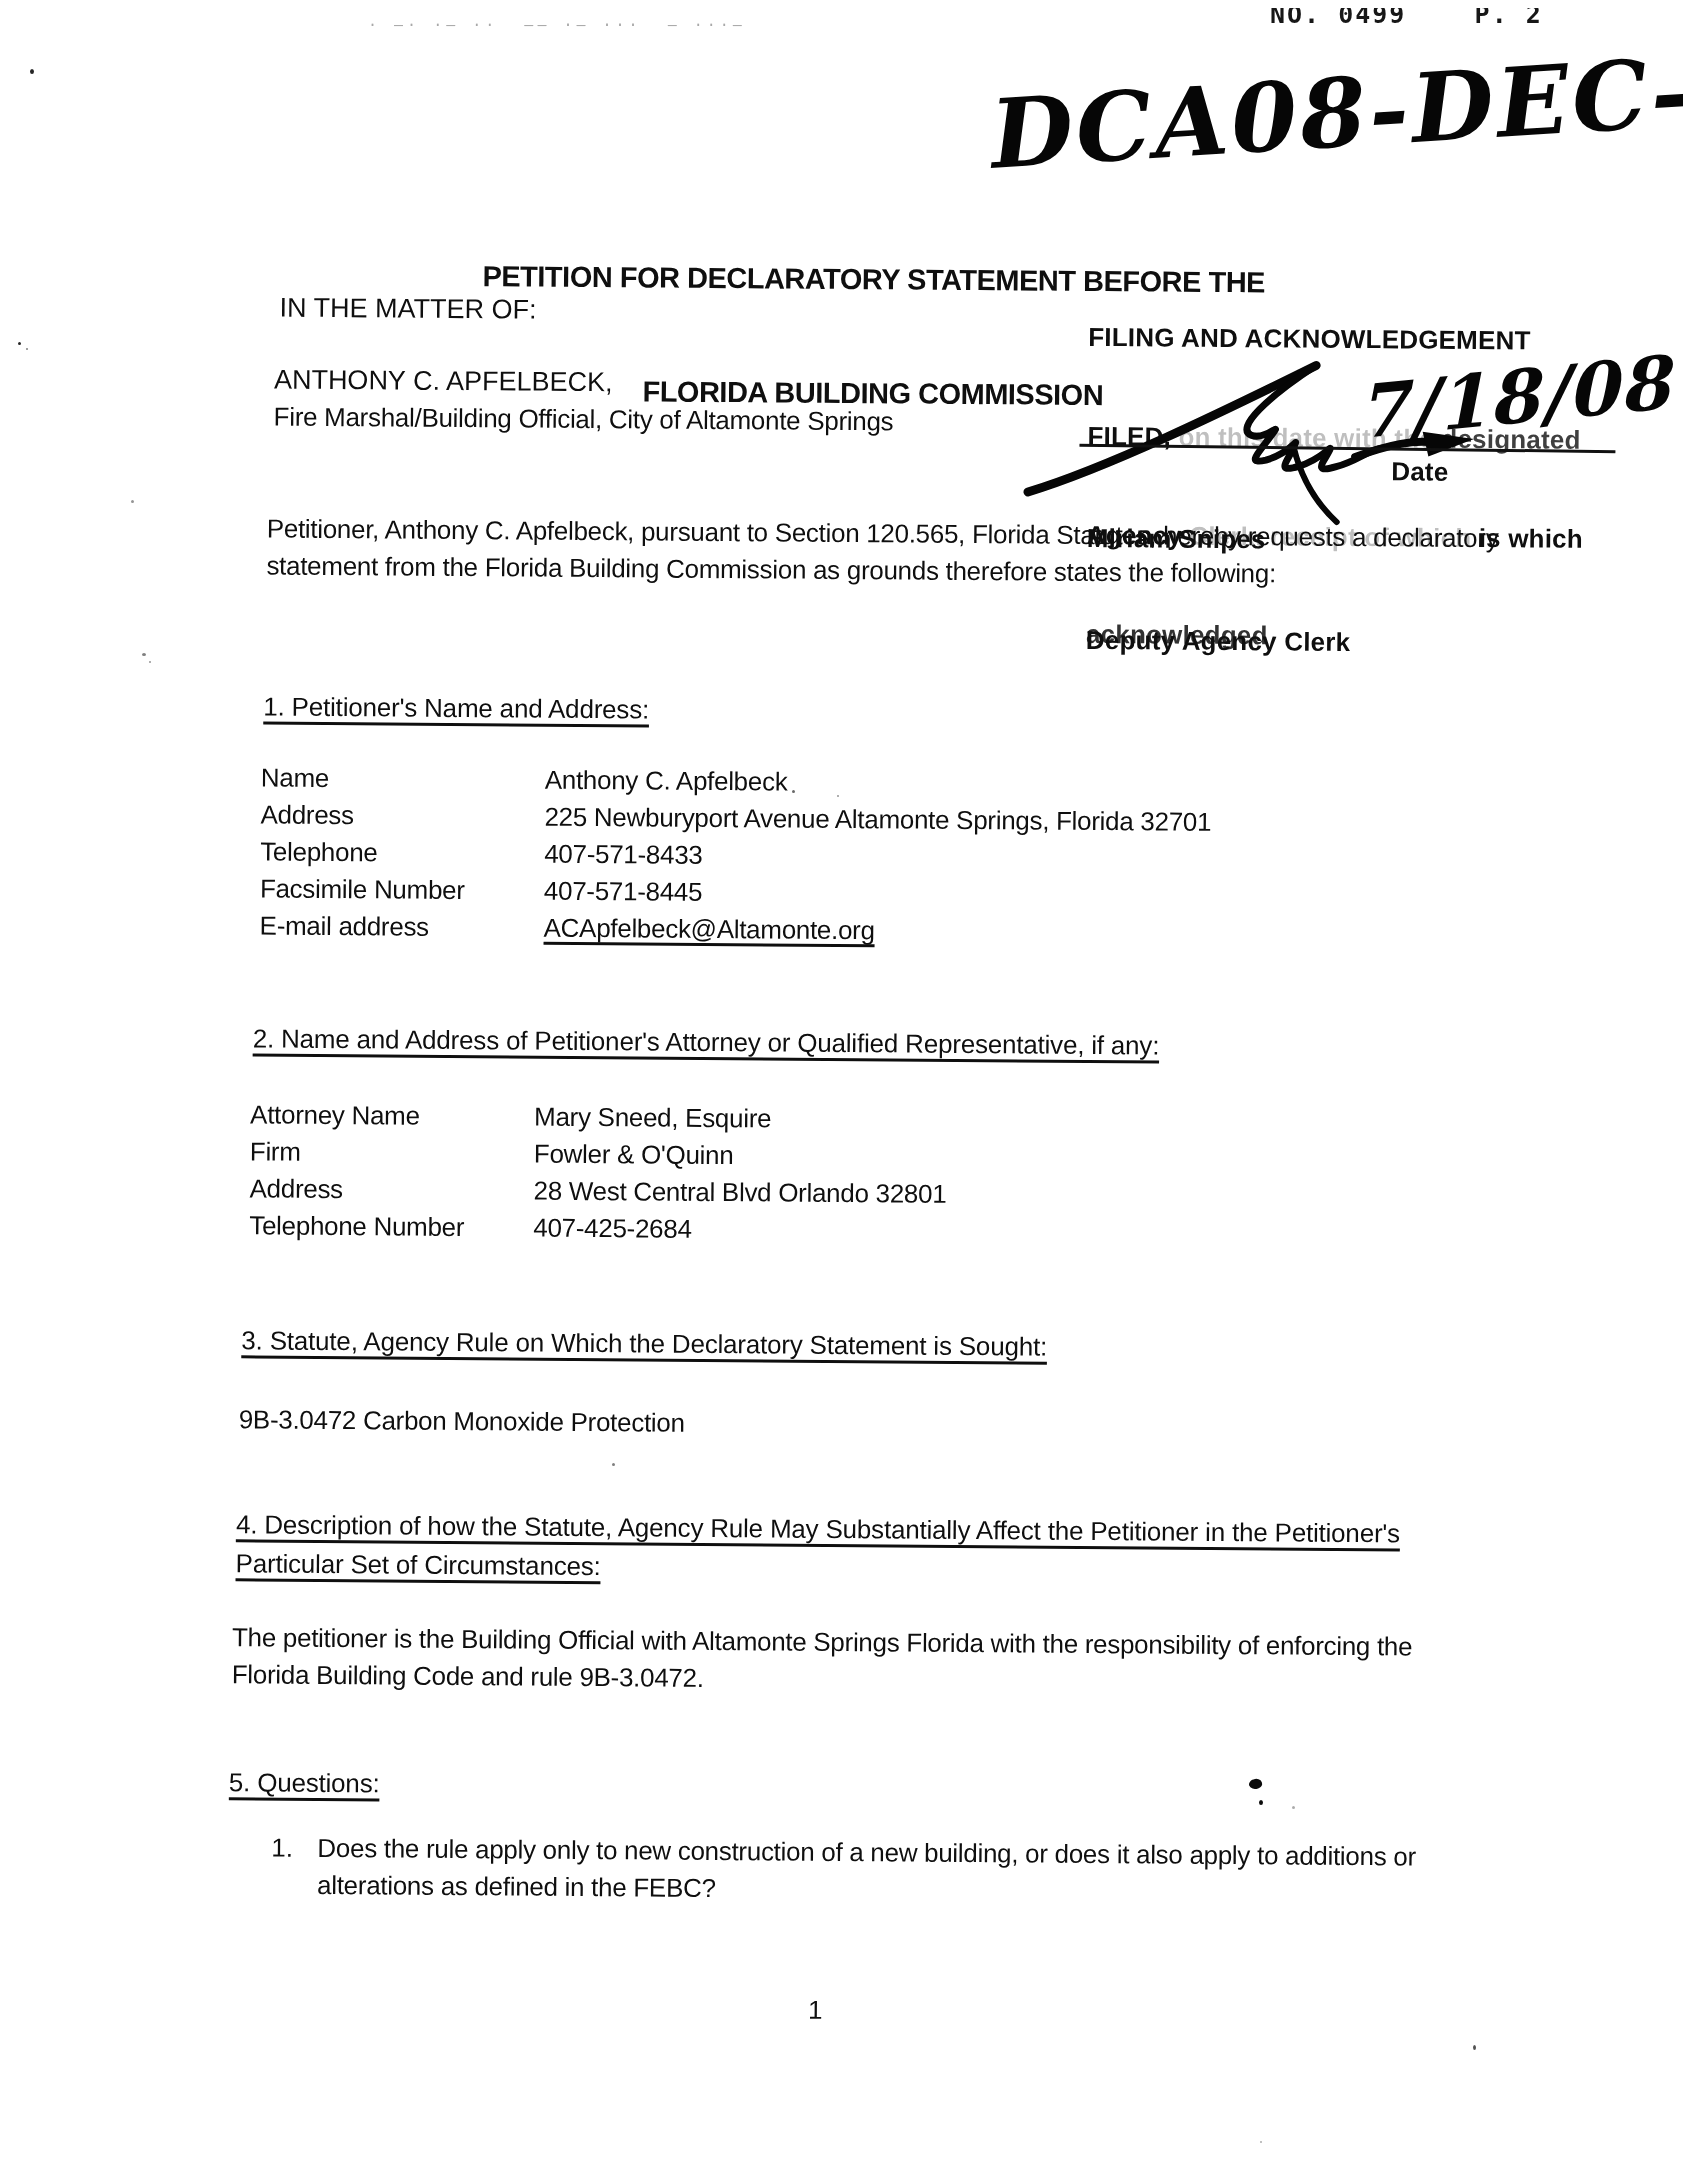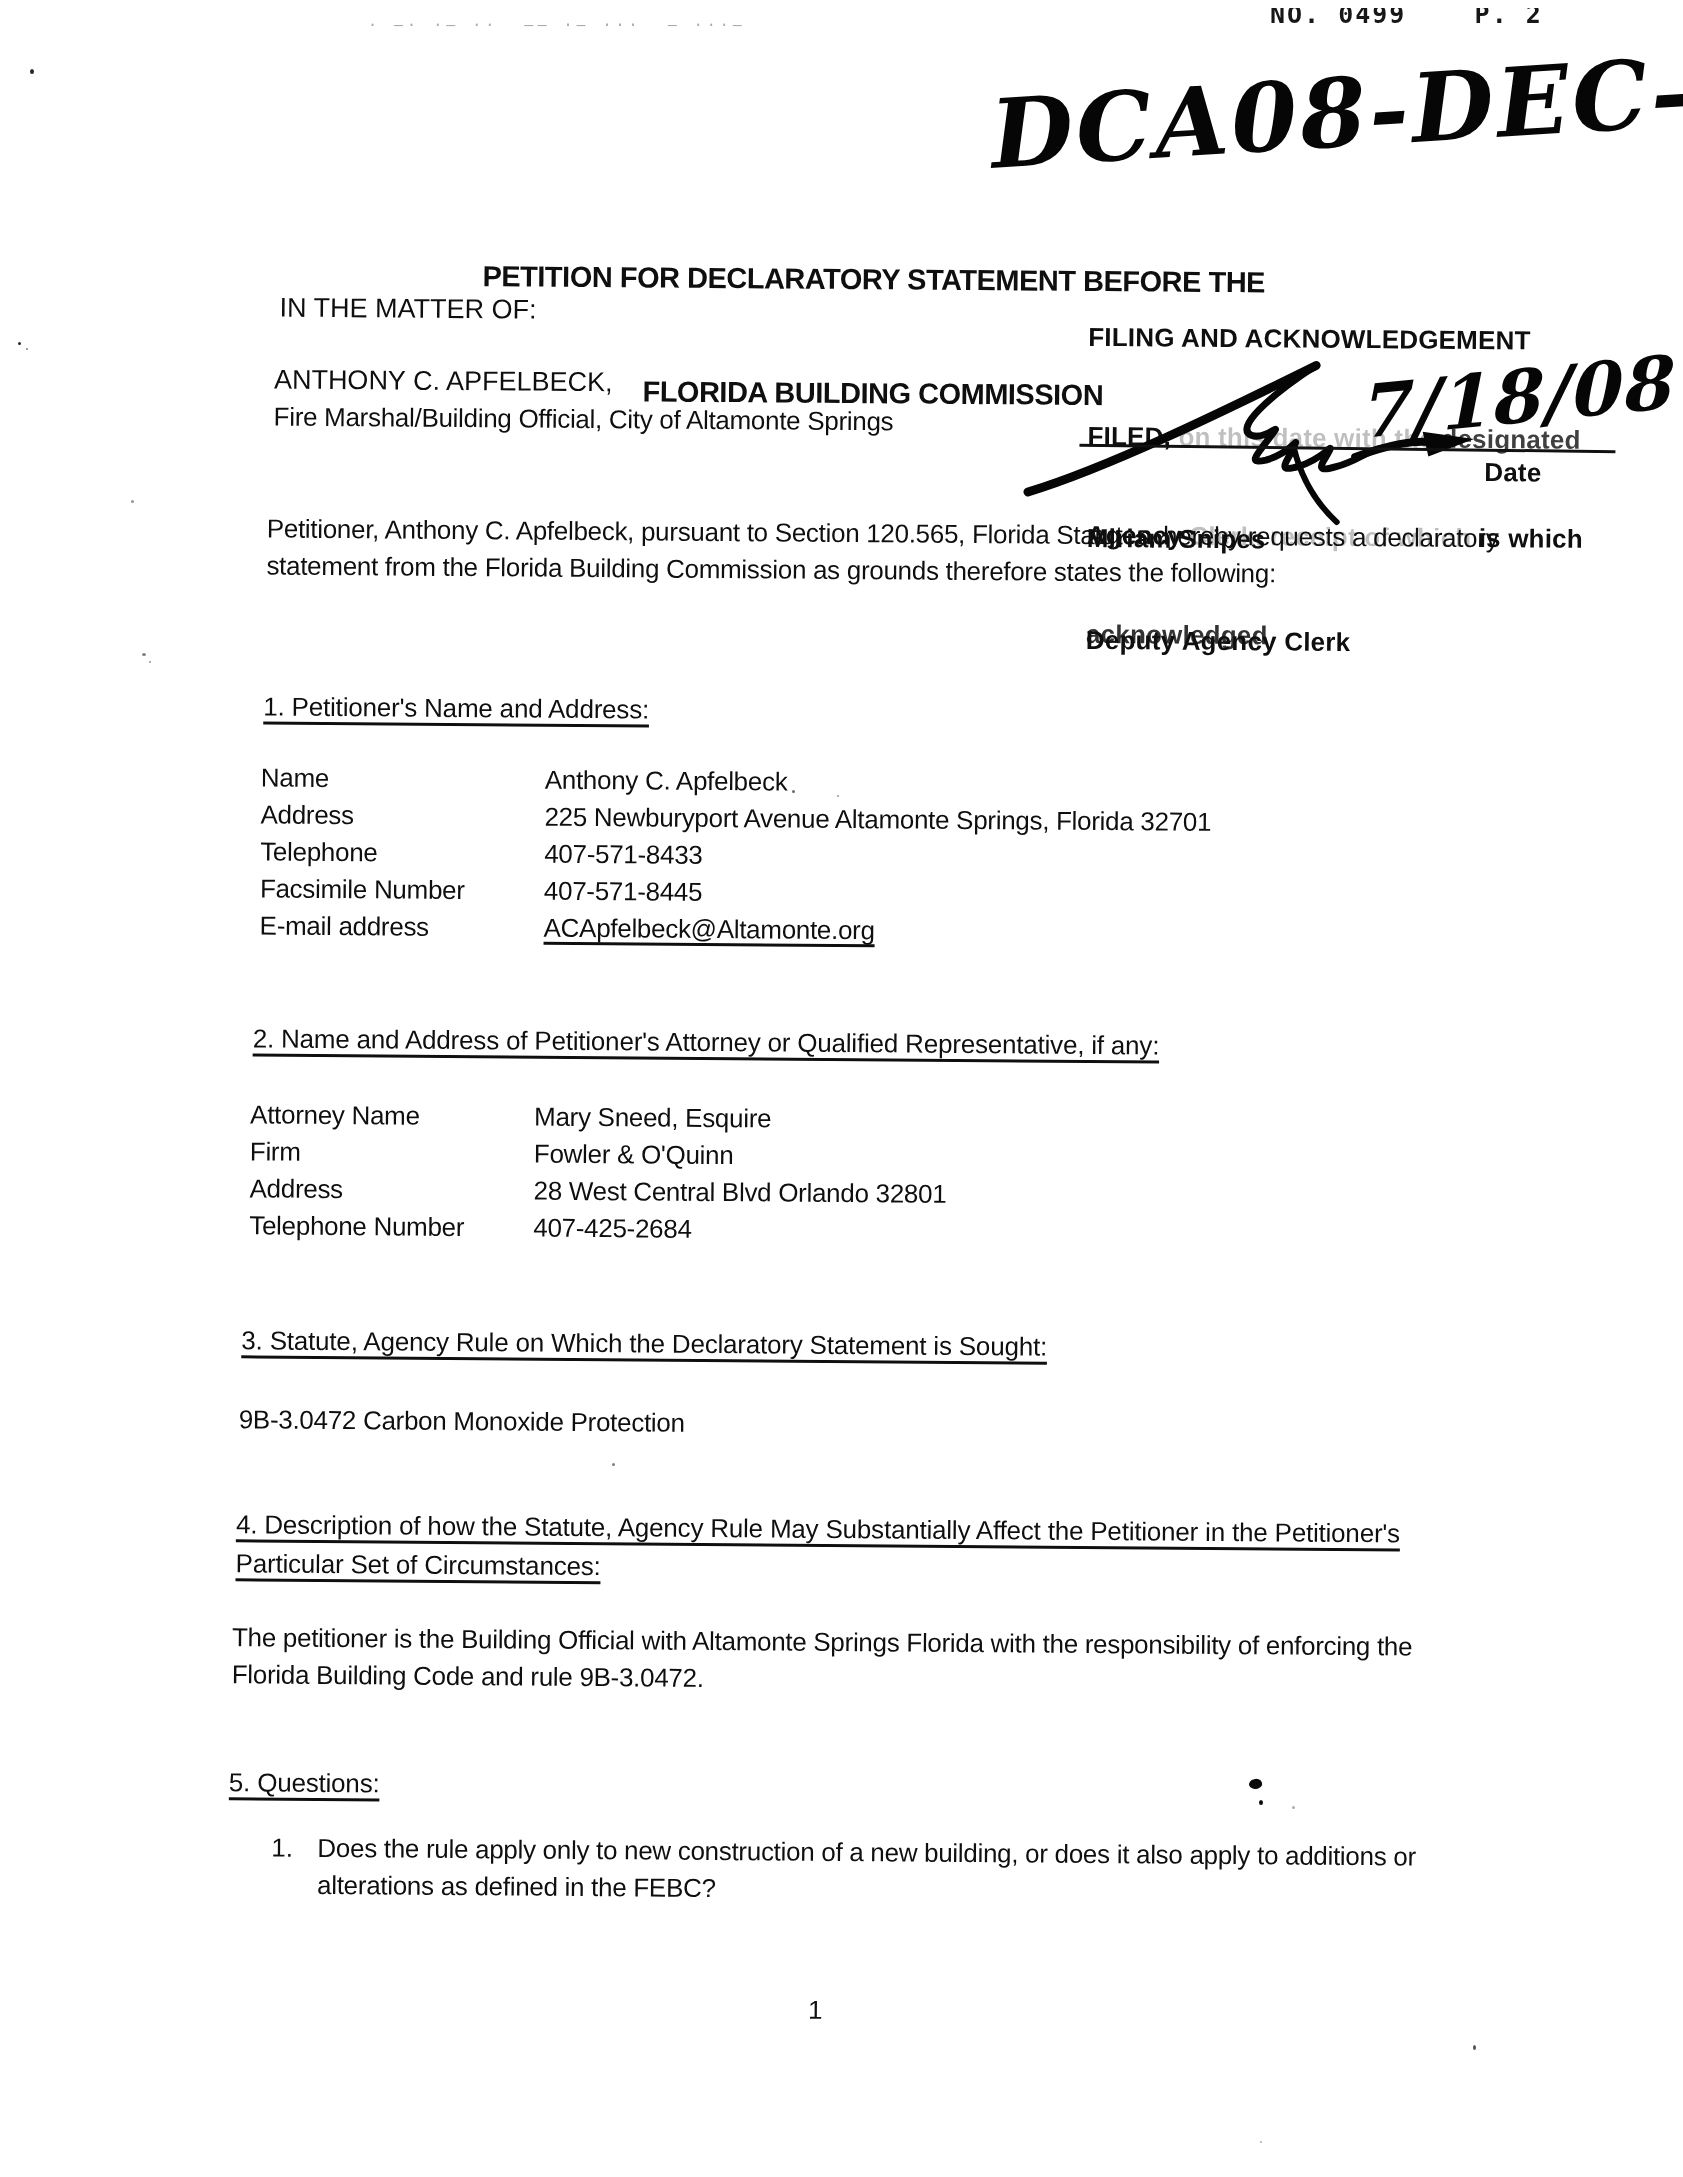--- a/index.html
+++ b/index.html
@@ -80,21 +80,21 @@
     </svg>
 
     <div class="abs handwrite date-hand" style="left:1364px;top:348px;">7/18/08</div>
 
     <div class="abs sig-line" style="left:1081px;top:443px;width:536px;height:0;"></div>
 
     <div class="abs stamp" style="left:1089px;top:451px;line-height:34px;">
       <div>Miriam Snipes</div>
       <div>Deputy Agency Clerk</div>
     </div>
-    <div class="abs stamp" style="left:1486px;top:451px;">Date</div>
+    <div class="abs stamp" style="left:1393px;top:451px;">Date</div>
 
     <div class="abs body-txt" style="left:269px;top:515px;width:1238px;">Petitioner, Anthony C. Apfelbeck, pursuant to Section 120.565, Florida Statutes, hereby requests a declaratory statement from the Florida Building Commission as grounds therefore states the following:</div>
 
     <div class="abs heading" style="left:267px;top:696px;">1. Petitioner's Name and Address:</div>
     <div class="abs kv-table" style="left:265px;top:764px;width:1247px;">
       <div class="row">
         <span class="lab">Name</span>
         <span>Anthony C. Apfelbeck</span>
       </div>
       <div class="row">

